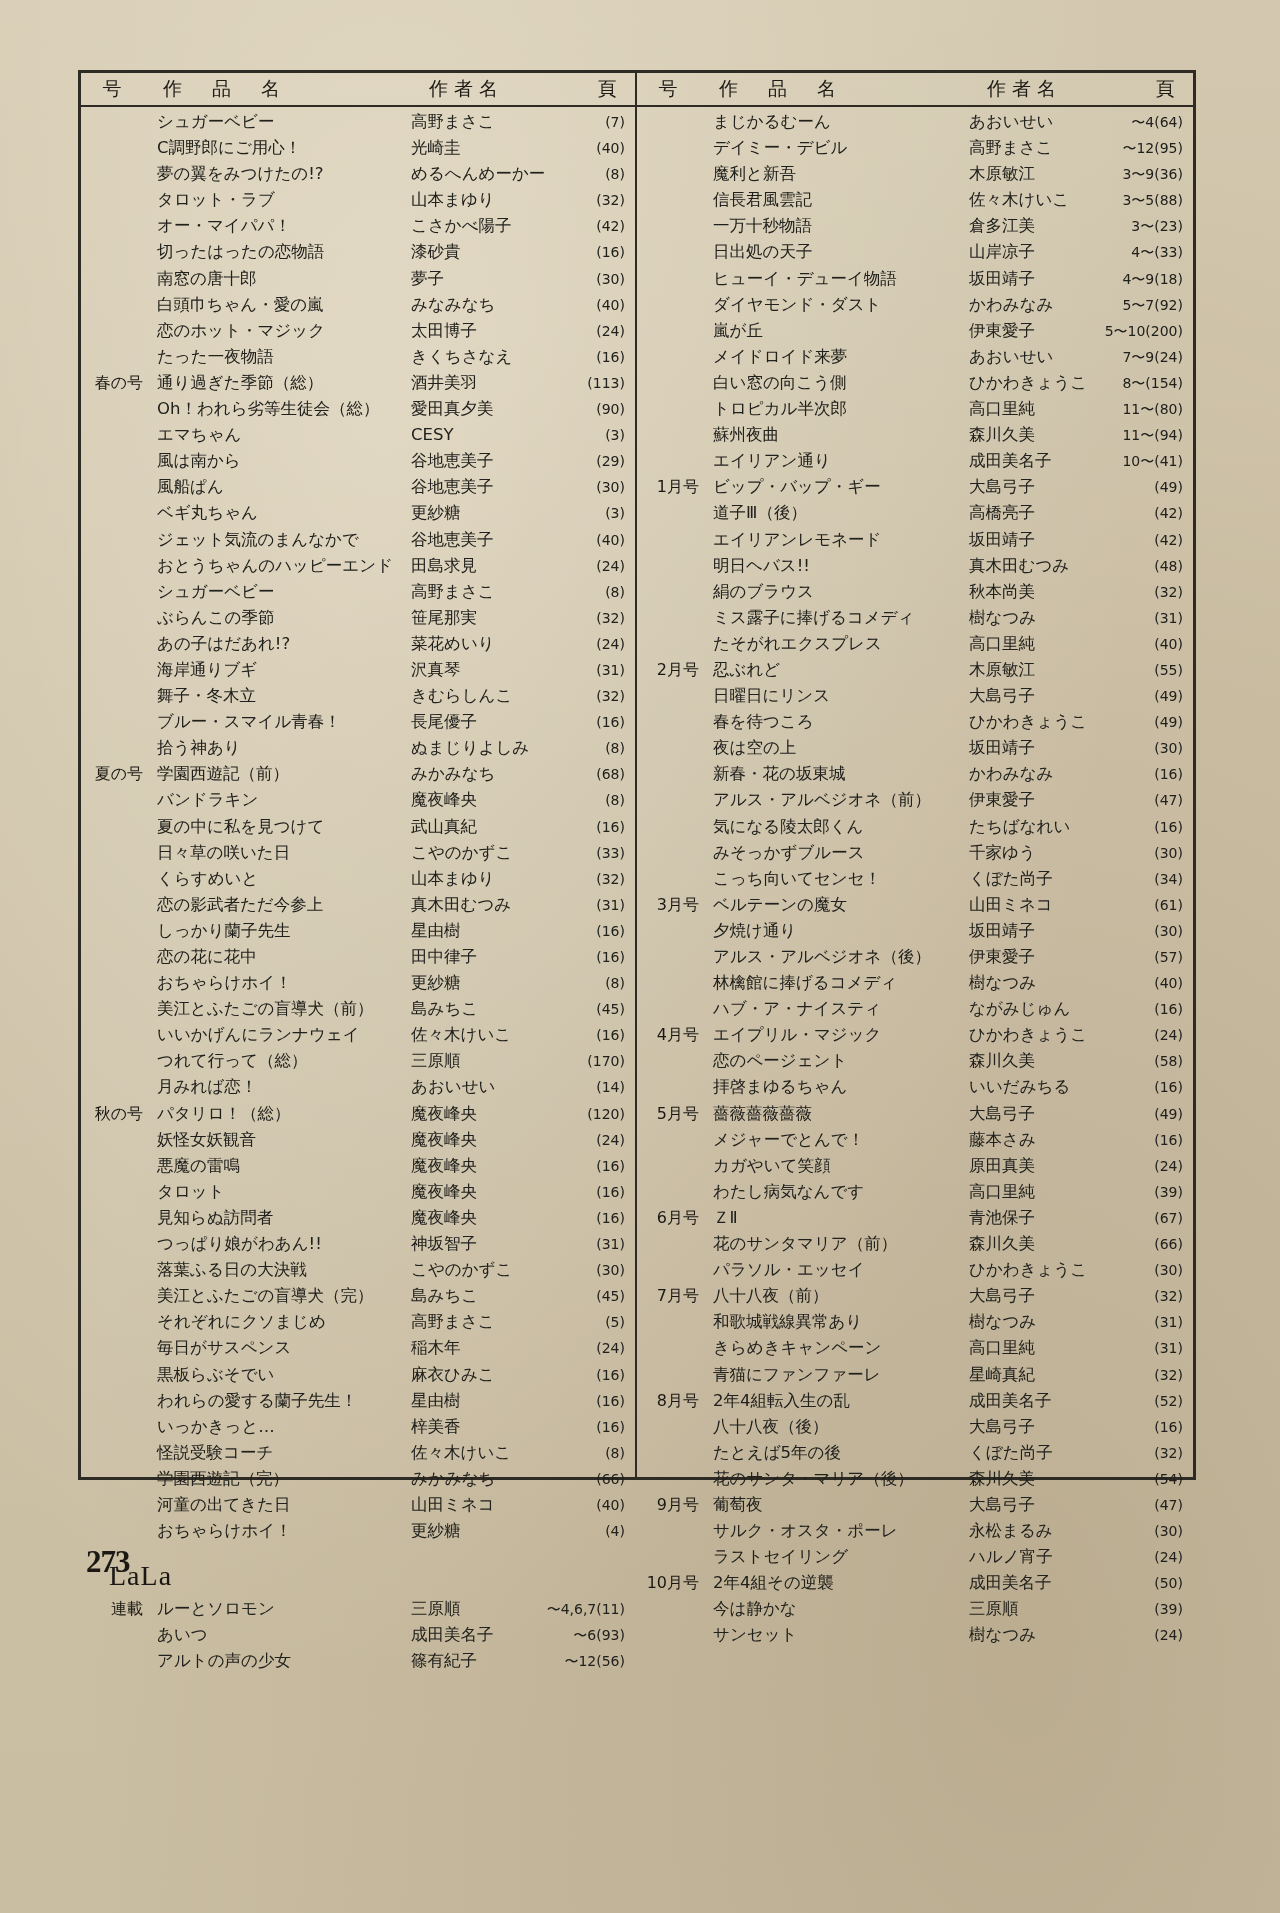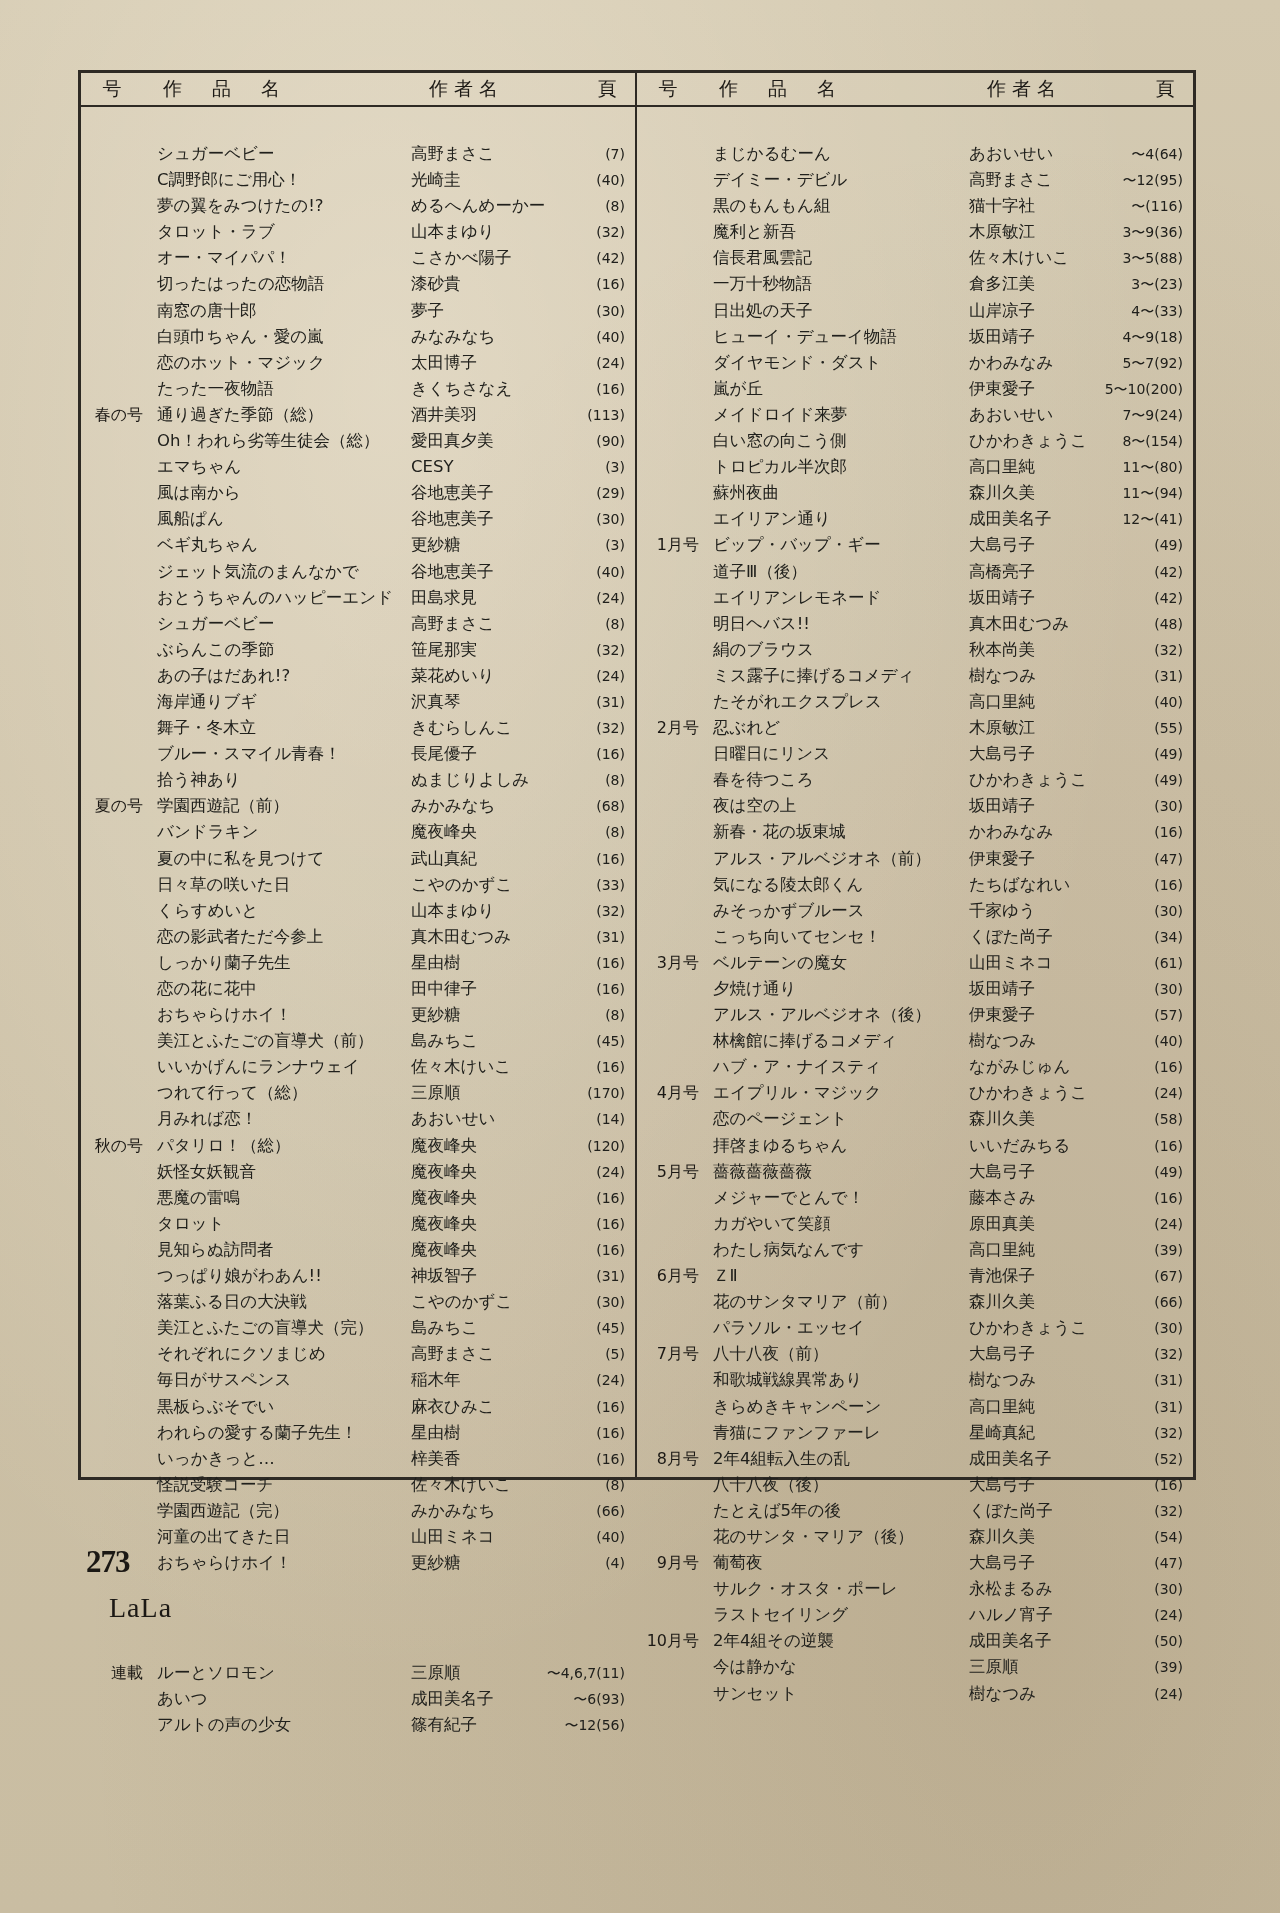--- a/index.html
+++ b/index.html
@@ -54,21 +54,21 @@
     color: #1d1a16;
     border-bottom: 2px solid #2e2a24;
     letter-spacing: 2px;
     box-sizing: border-box;
   }
   .head .h-issue { width: 62px; text-align: center; letter-spacing: 0; }
   .head .h-title { flex: 1; letter-spacing: 12px; padding-left: 20px;}
   .head .h-author { width: 150px; text-align: left; letter-spacing: 6px; }
   .head .h-page { width: 56px; text-align: center; letter-spacing: 0;}
 
-  .rows { padding-top: 4px; margin-top: 32px; }
+  .rows { padding-top: 4px; }
   .row {
     display: flex;
     align-items: baseline;
     height: 26.1px;
     font-size: 16.5px;
     color: #20201c;
     box-sizing: border-box;
   }
   .r-issue {
     width: 62px;
@@ -509,26 +509,20 @@
             <div class="r-page wide">〜4(64)</div>
           </div>
           <div class="row">
             <div class="r-issue"></div>
             <div class="r-title">デイミー・デビル</div>
             <div class="r-author narrow">高野まさこ</div>
             <div class="r-page wide">〜12(95)</div>
           </div>
           <div class="row">
             <div class="r-issue"></div>
-            <div class="r-title">黒のもんもん組</div>
-            <div class="r-author narrow">猫十字社</div>
-            <div class="r-page wide">〜(116)</div>
-          </div>
-          <div class="row">
-            <div class="r-issue"></div>
             <div class="r-title">魔利と新吾</div>
             <div class="r-author narrow">木原敏江</div>
             <div class="r-page wide">3〜9(36)</div>
           </div>
           <div class="row">
             <div class="r-issue"></div>
             <div class="r-title">信長君風雲記</div>
             <div class="r-author narrow">佐々木けいこ</div>
             <div class="r-page wide">3〜5(88)</div>
           </div>
@@ -583,21 +577,21 @@
           <div class="row">
             <div class="r-issue"></div>
             <div class="r-title">蘇州夜曲</div>
             <div class="r-author narrow">森川久美</div>
             <div class="r-page wide">11〜(94)</div>
           </div>
           <div class="row">
             <div class="r-issue"></div>
             <div class="r-title">エイリアン通り</div>
             <div class="r-author narrow">成田美名子</div>
-            <div class="r-page wide">12〜(41)</div>
+            <div class="r-page wide">10〜(41)</div>
           </div>
           <div class="row">
             <div class="r-issue">1月号</div>
             <div class="r-title">ビップ・バップ・ギー</div>
             <div class="r-author narrow">大島弓子</div>
             <div class="r-page wide">(49)</div>
           </div>
           <div class="row">
             <div class="r-issue"></div>
             <div class="r-title">道子Ⅲ（後）</div>

